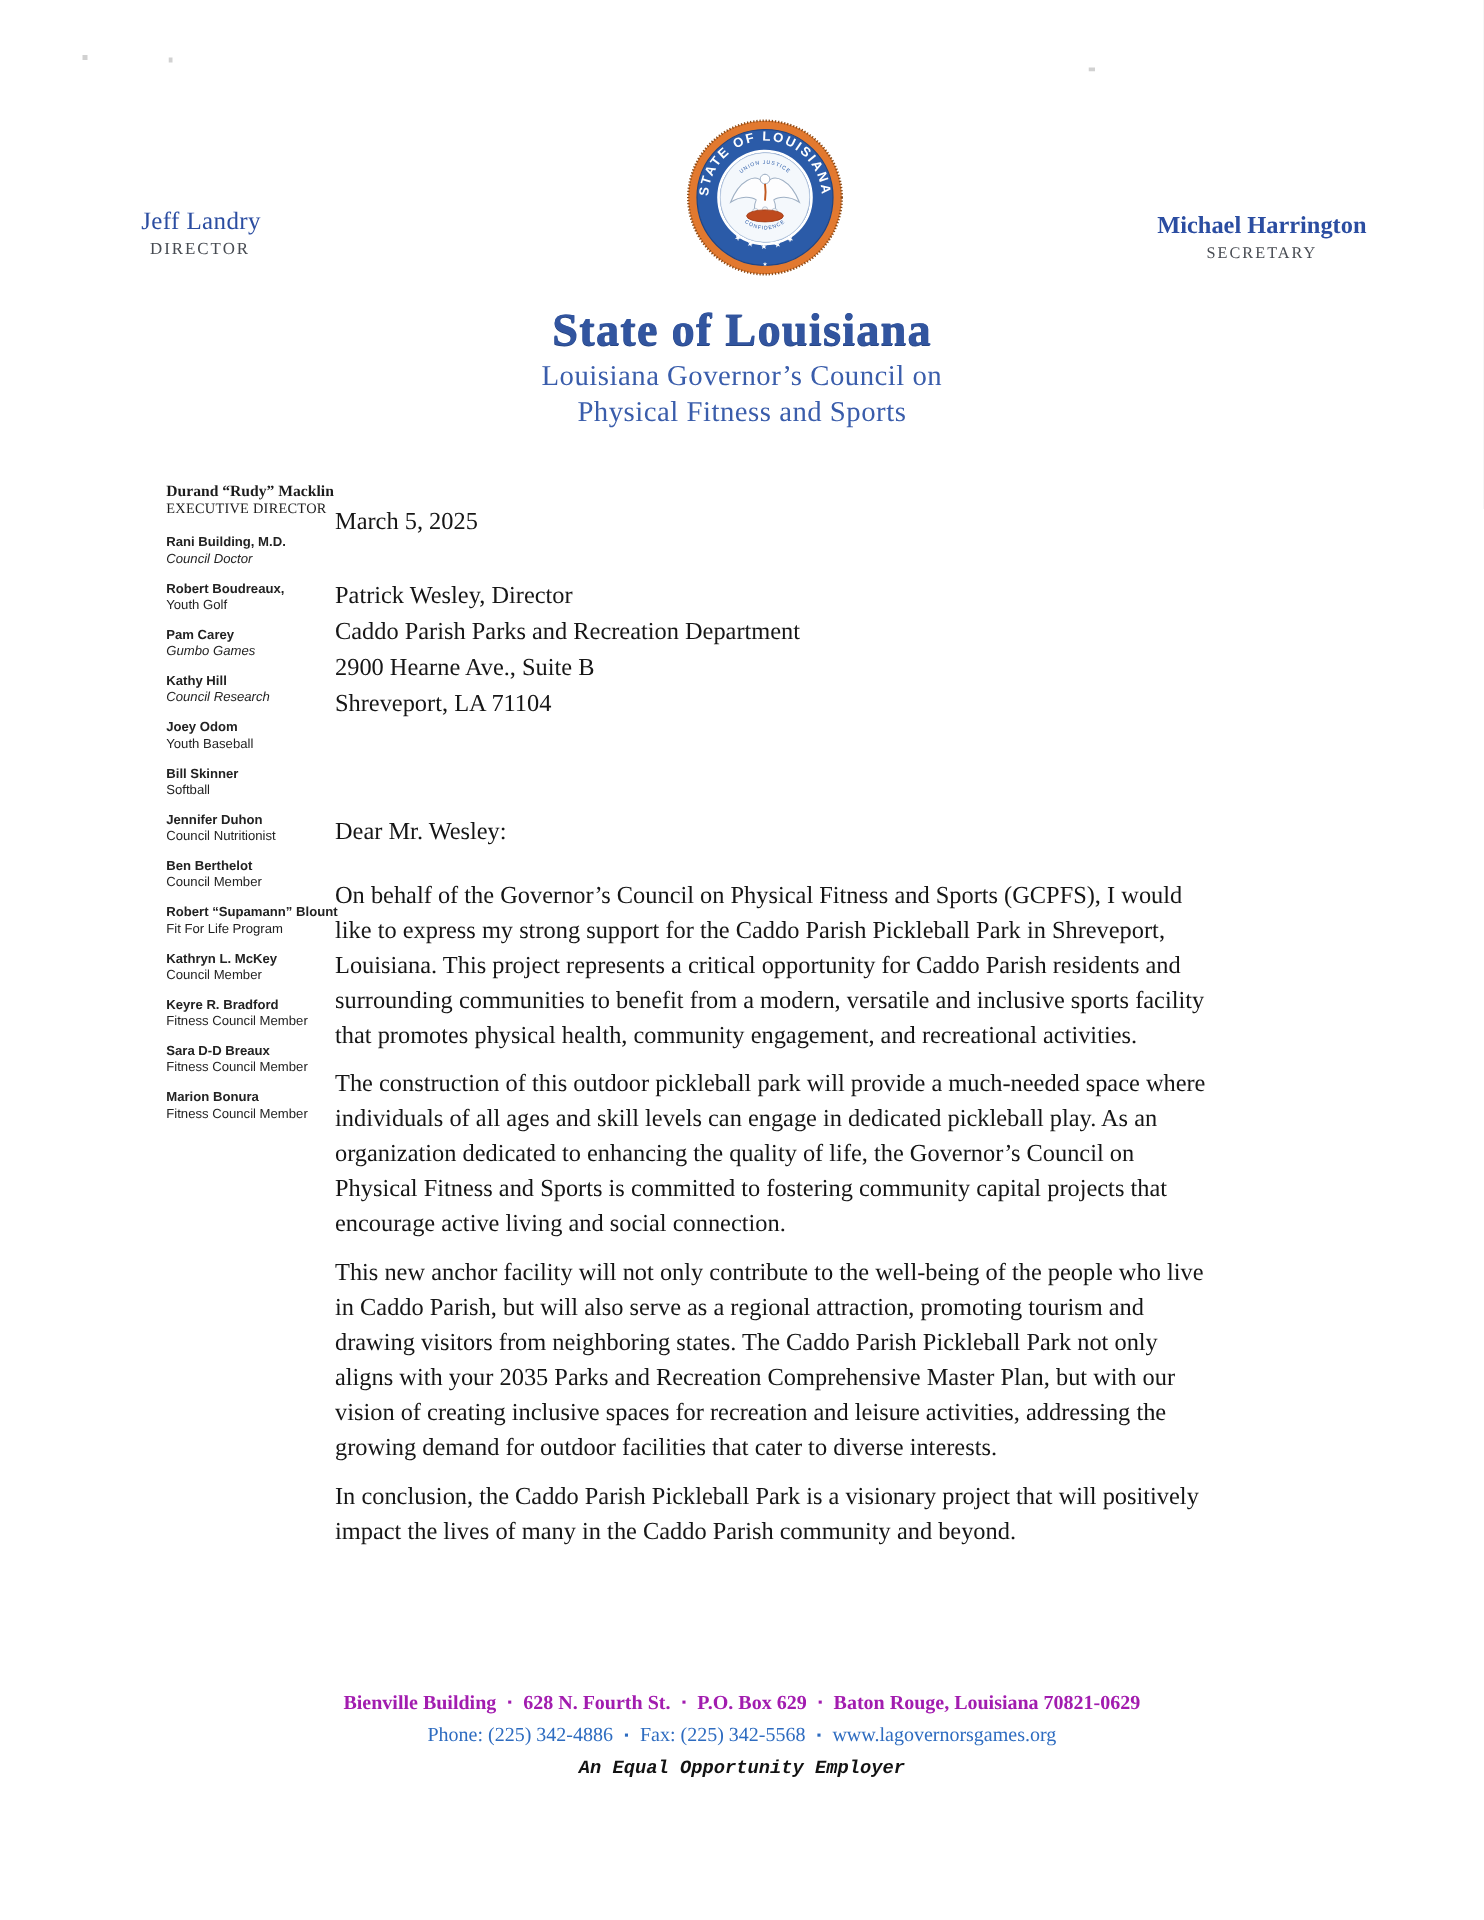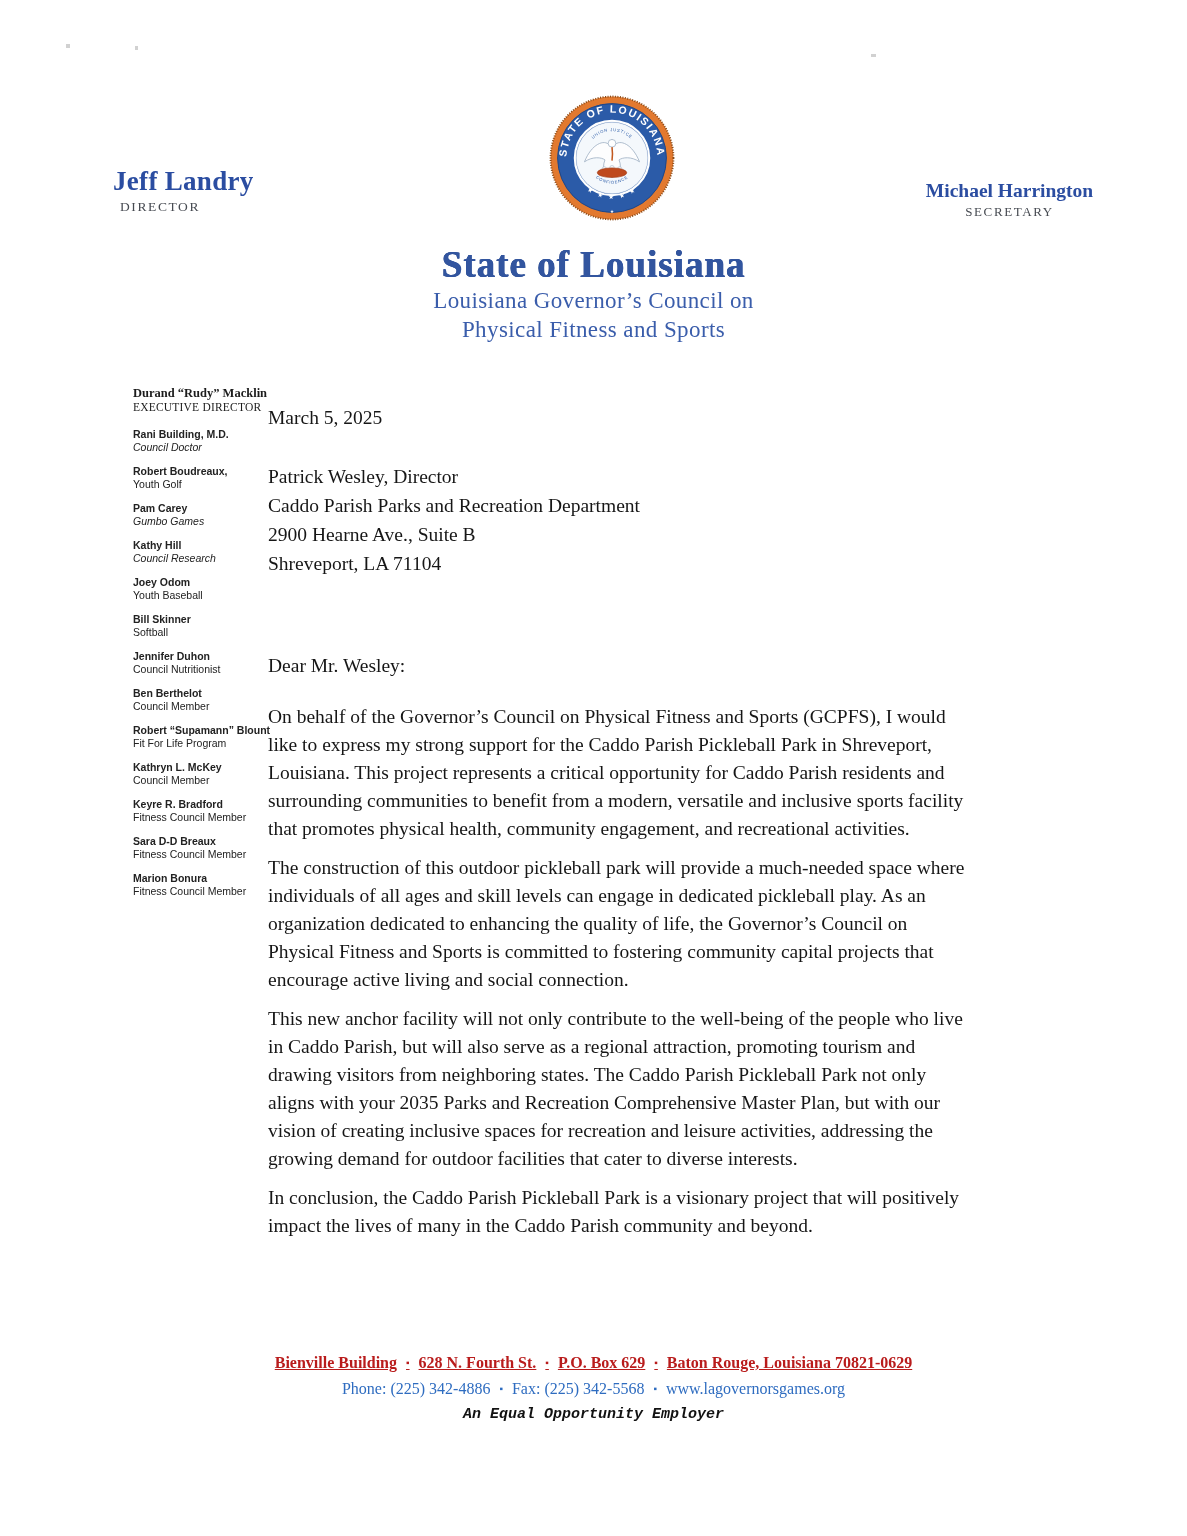--- a/index.html
+++ b/index.html
@@ -6,23 +6,23 @@
   html,body { background:#e9e9e9; }
   .page {
     position:relative; width:1187px; height:1536px;
     margin:0 auto; background:#ffffff; overflow:hidden;
     font-family:"Liberation Serif", serif; color:#141414;
   }
   
   .speck { position:absolute; background:#9a9a9a; opacity:.45; }
   
   .gov-block { position:absolute; left:113px; top:166px; }
-  .gov-name  { font-size:27px; font-weight:bold; color:#2b4da1; letter-spacing:.3px; }
+  .gov-name  { font-size:20px; font-weight:normal; color:#2b4da1; letter-spacing:.3px; }
   .gov-title { font-size:13.5px; letter-spacing:1.6px; color:#474b52; padding-left:7px; margin-top:2px; }
-  .sec-block { position:absolute; left:912px; top:180px; width:195px; text-align:center; }
+  .sec-block { position:absolute; left:912px; top:170px; width:195px; text-align:center; }
   .sec-name  { font-size:19.5px; font-weight:bold; color:#2b4da1; }
   .sec-title { font-size:13px; letter-spacing:1.6px; color:#474b52; margin-top:2px; }
   
   .seal { position:absolute; left:548px; top:94px; width:128px; height:128px; }
   .seal svg { width:100%; height:100%; display:block; }
   
   .org-name {
     position:absolute; top:243px; left:0; width:100%; text-align:center;
     font-size:37px; font-weight:bold; color:#32559f;
     text-shadow:.6px 0 0 #32559f, 0 .4px 0 #27447f; letter-spacing:1px;
@@ -43,21 +43,21 @@
   .m-title.italic { font-style:italic; }
   
   .letter { position:absolute; left:268px; top:404px; width:697px;
     font-size:19.5px; line-height:28px; color:#161616; }
   .date-line { margin-bottom:30px; }
   .addr-line { line-height:29px; }
   .salutation { margin-top:74px; margin-bottom:23px; }
   .body-par { margin:0 0 11px 0; text-align:left; }
   
   .footer { position:absolute; left:0; top:1350px; width:100%; text-align:center; }
-  .f-line1 { font-size:16px; font-weight:bold; color:#b91c1c; line-height:26px;text-decoration:underline; }
+  .f-line1 { font-size:16px; font-weight:bold; color:#a21caf; line-height:26px; }
   .f-line2 { font-size:16px; color:#2e6cc0; line-height:26px; }
   .f-line3 { font-size:15px; font-weight:bold; font-style:italic; color:#121212; line-height:25px;font-family:Liberation Mono, monospace; }
   .sep { font-size:10px; padding:0 9px; vertical-align:2px; }
 </style>
 </head>
 <body>
 
 <div class="page">
 
   <div class="speck" style="left:66px;top:44px;width:4px;height:4px;"></div>

